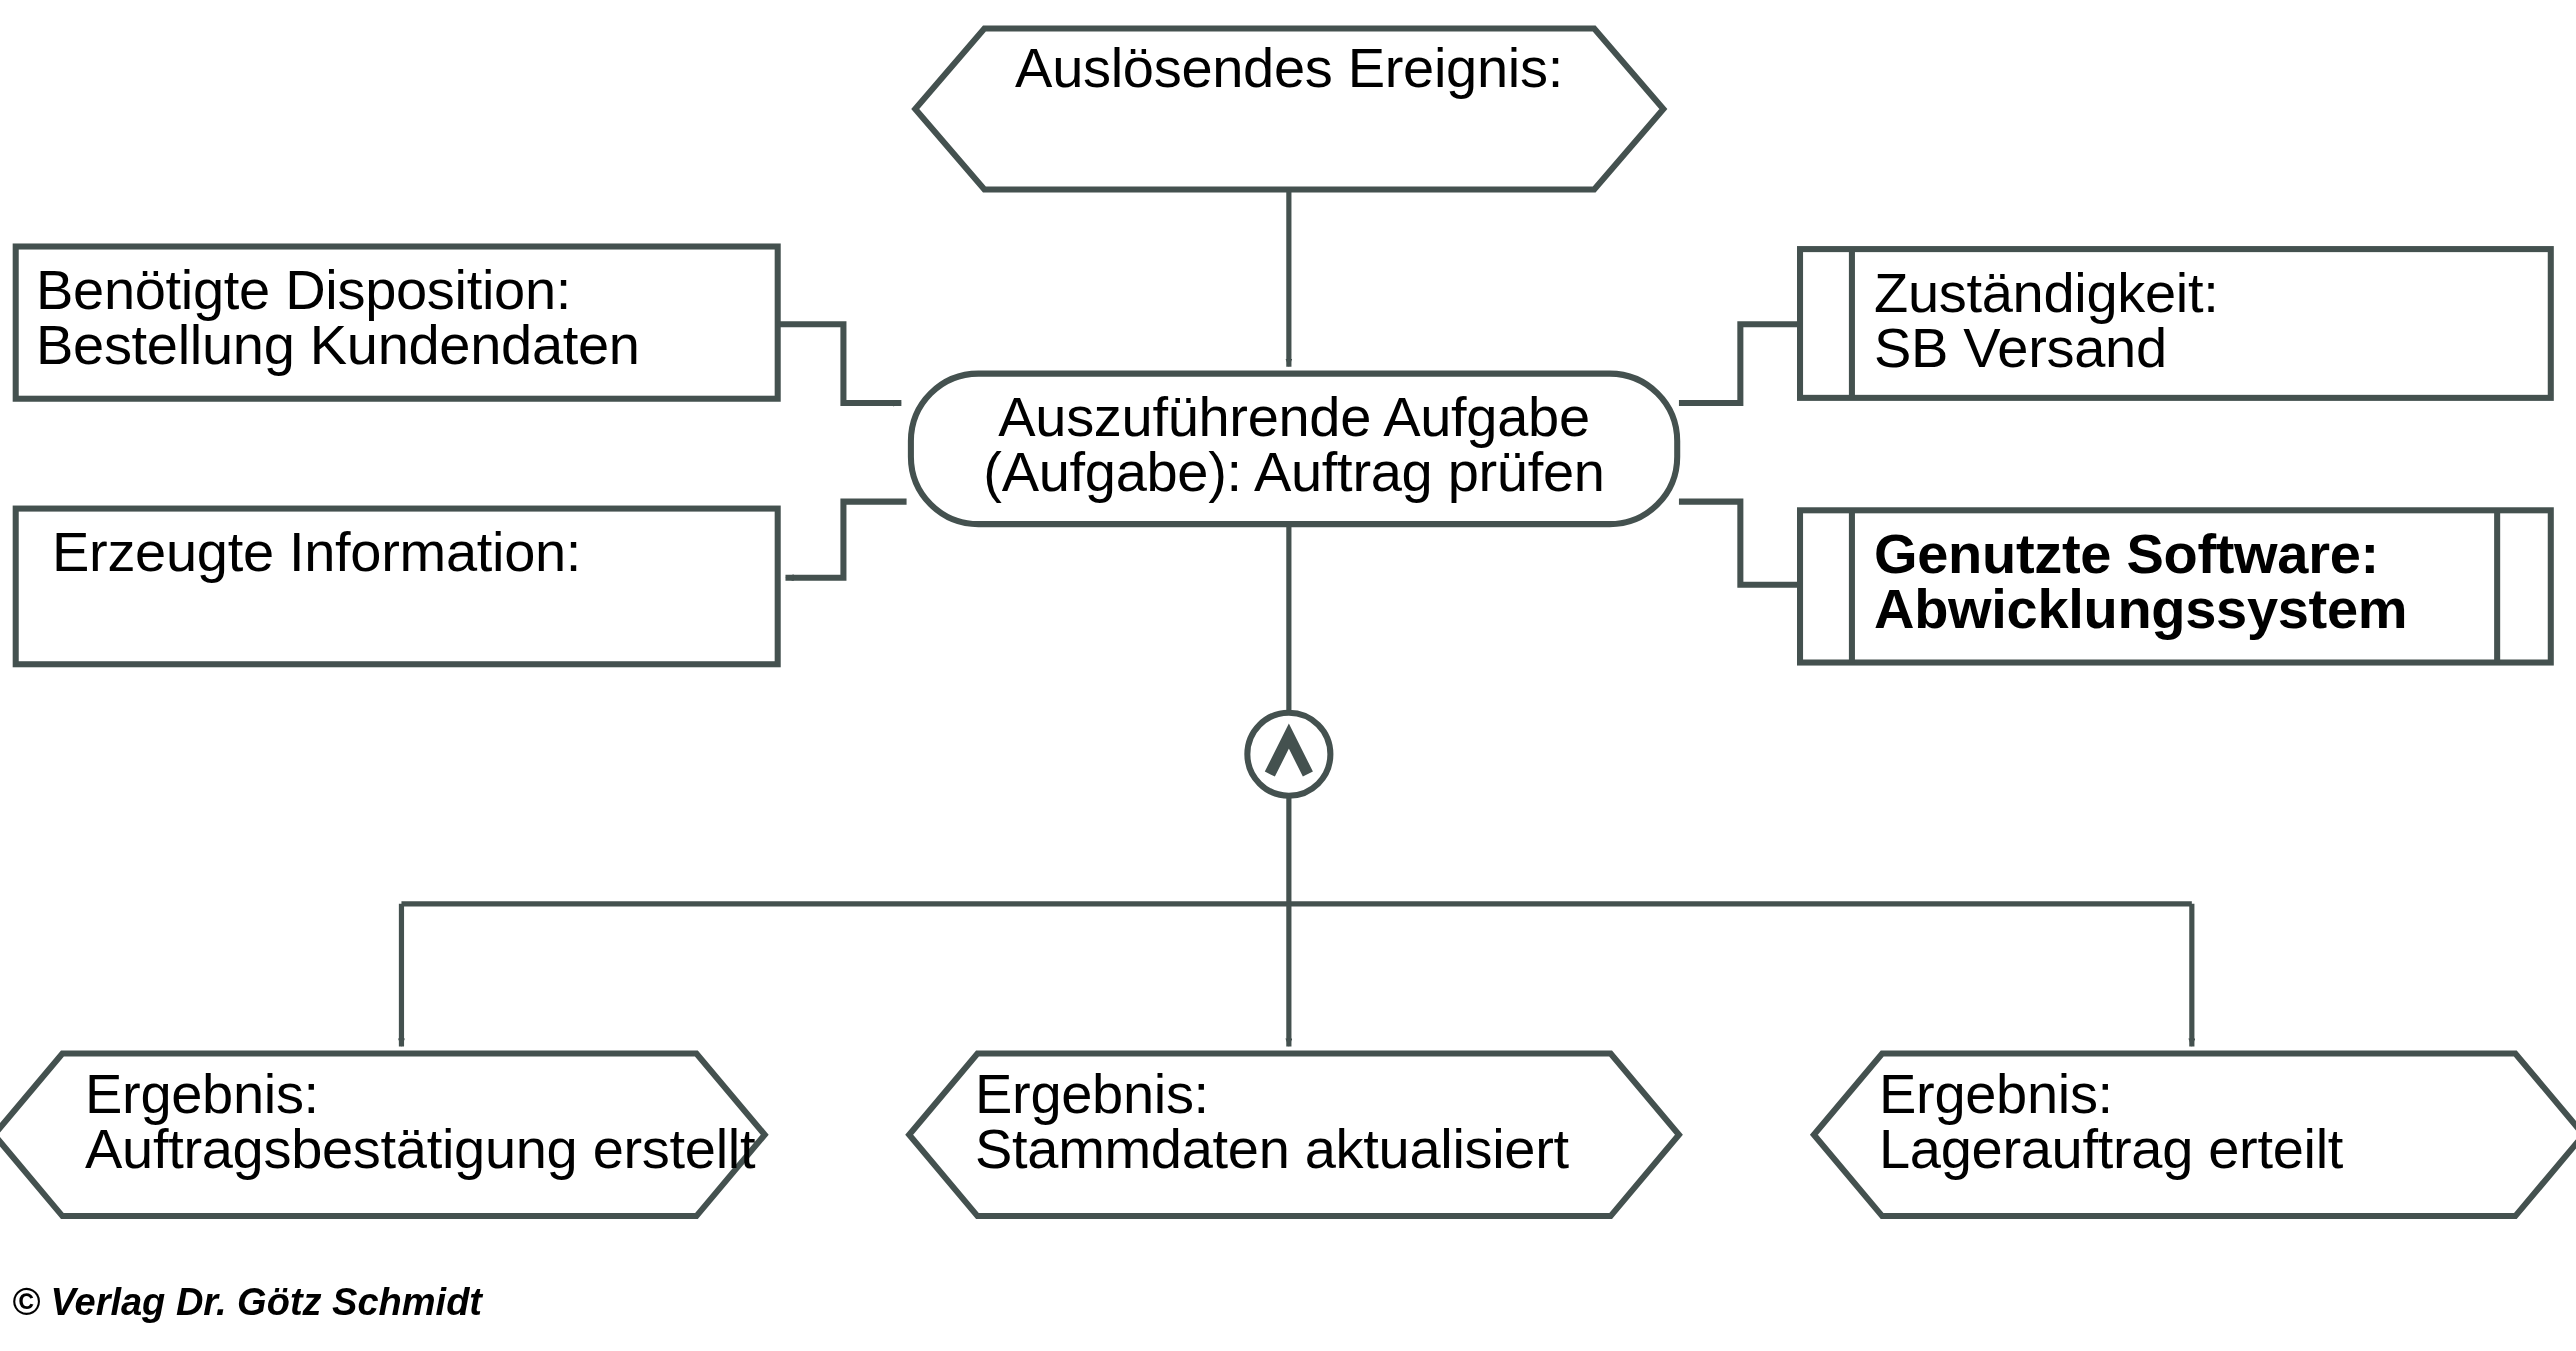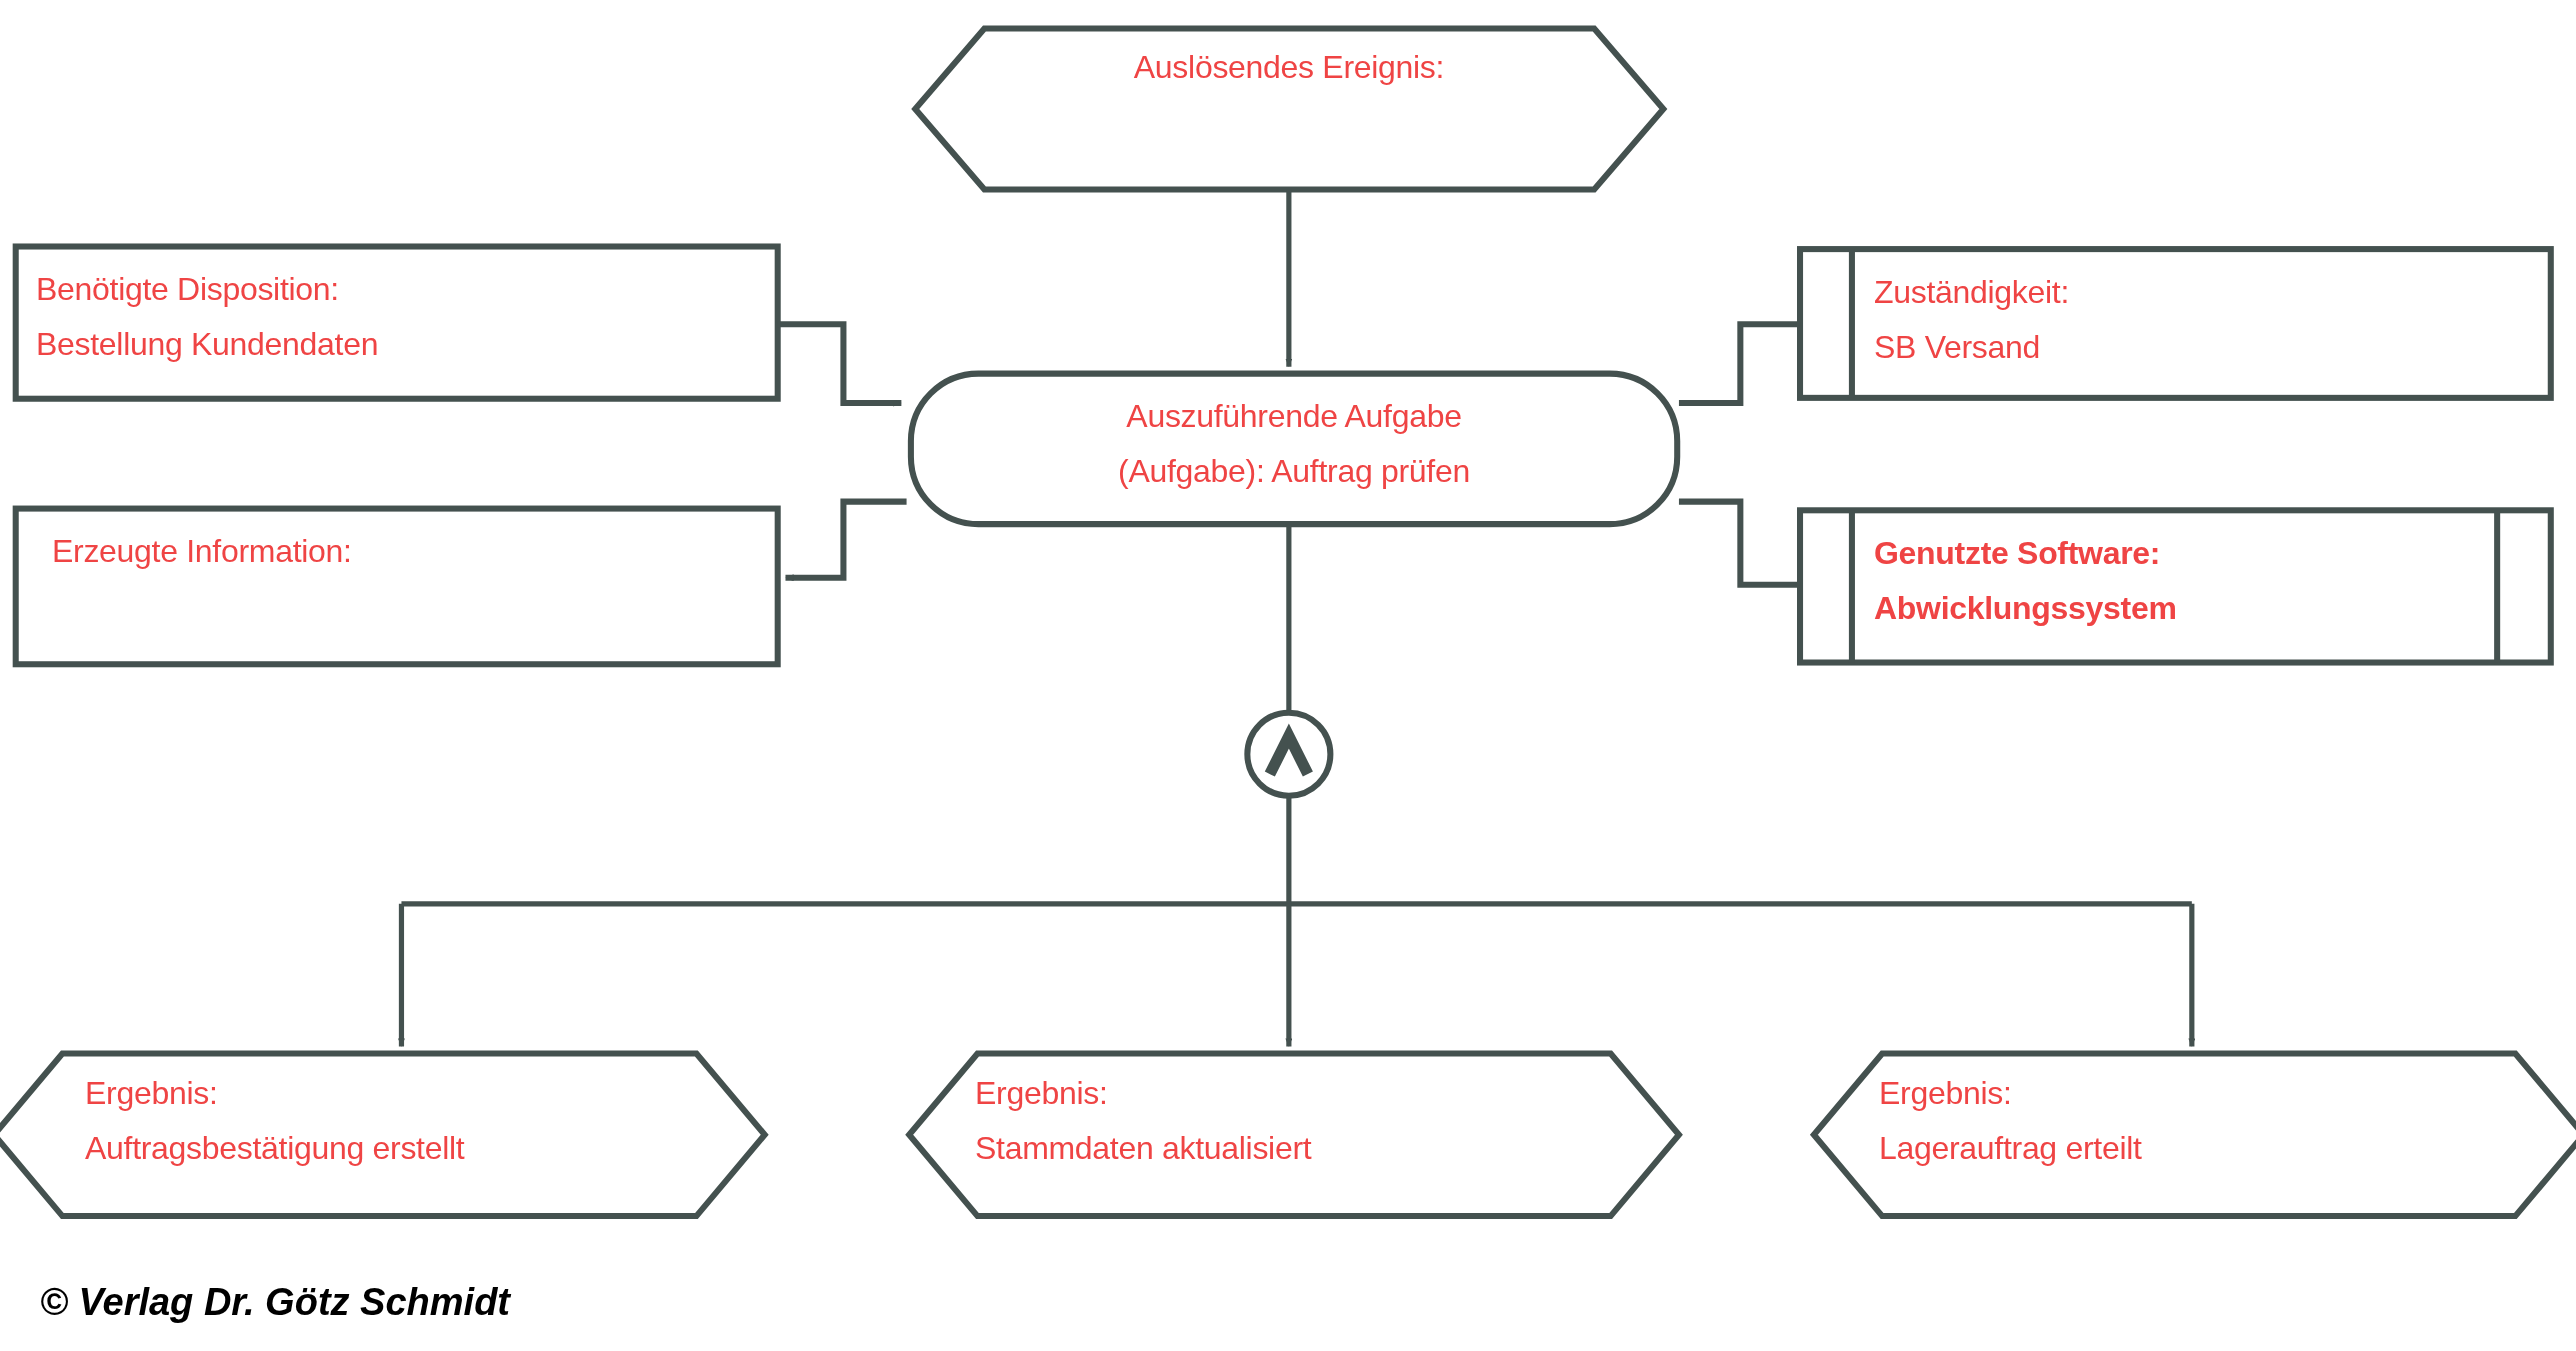--- a/index.html
+++ b/index.html
@@ -19,23 +19,23 @@
   }
   #canvas {
     position: absolute;
     left: 0;
     top: 0;
     width: 2576px;
     height: 1351px;
   }
   .node-text {
     position: absolute;
-    color: #ef4444;
+    color: #000000;
     font-family: "Liberation Sans", sans-serif;
-    font-size: 32px;
+    font-size: 56px;
     line-height: 55px;
     letter-spacing: -0.3px;
     white-space: nowrap;
     pointer-events: none;
   }
   .node-text .l1, .node-text .l2 {
     display: block;
   }
   .center-text {
     text-align: center;
@@ -44,21 +44,20 @@
     position: absolute;
     left: 12px;
     top: 1280px;
     font-family: "Liberation Sans", sans-serif;
     font-style: italic;
     font-weight: bold;
     font-size: 38px;
     line-height: 45px;
     color: #000000;
     white-space: nowrap;
-    margin-left: 28px;
   }
 </style>
 </head>
 <body>
 
 <div id="stage">
 
   <svg id="canvas" viewBox="0 0 2978 1562" xmlns="http://www.w3.org/2000/svg">
     <defs>
       <marker id="arrowFill" markerWidth="10" markerHeight="10" refX="9.4" refY="4" orient="auto" markerUnits="userSpaceOnUse">

